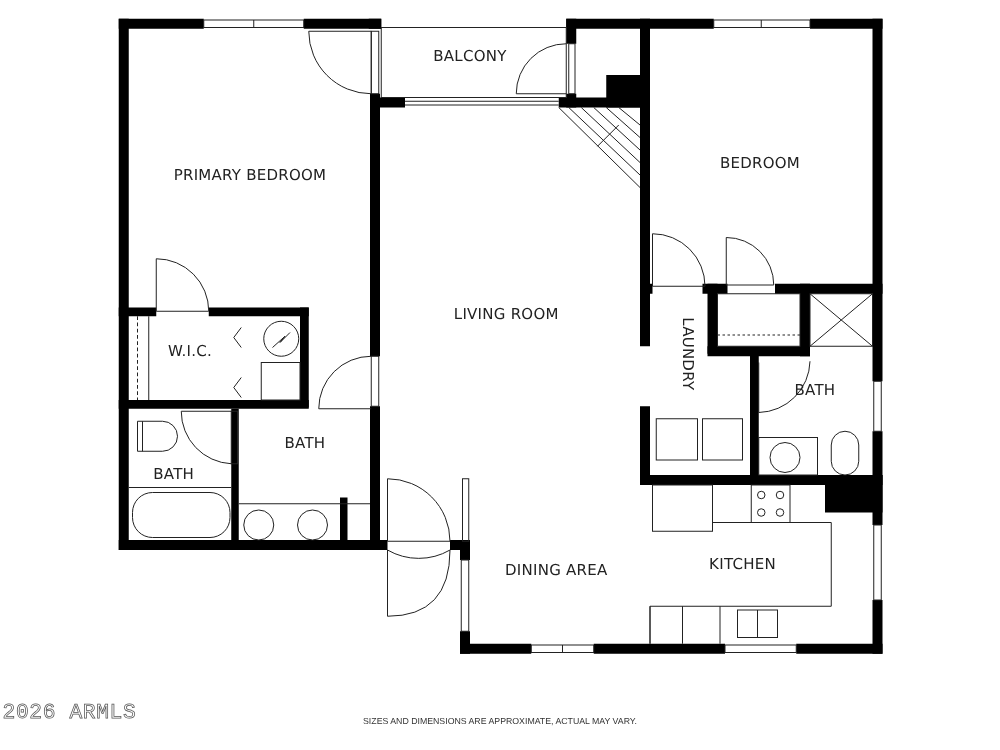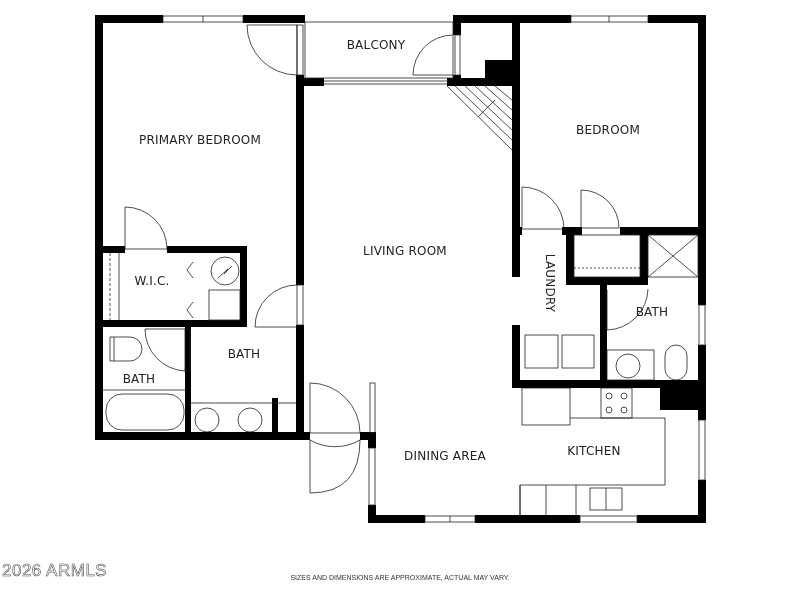--- a/index.html
+++ b/index.html
@@ -1,19 +1,19 @@
 <!DOCTYPE html>
 <html><head>
 <meta charset="utf-8">
 <style>
   html,body{margin:0;padding:0;background:#ffffff;}
   body{width:800px;height:600px;position:relative;overflow:hidden;font-family:"Liberation Sans","DejaVu Sans",sans-serif;}
   svg{position:absolute;left:0;top:0;}
   .lbl{font-family:"DejaVu Sans","Liberation Sans",sans-serif;font-size:12px;fill:#222;letter-spacing:0.2px;}
-  .watermark{position:absolute;left:2px;top:561px;font-family:Liberation Sans, sans-serif;font-size:17px;font-weight:200;color:#d6d6d6;letter-spacing:0.5px;
+  .watermark{position:absolute;left:2px;top:561px;font-family:Liberation Mono, monospace;font-size:17px;font-weight:200;color:#d6d6d6;letter-spacing:0.5px;
     -webkit-text-stroke:0.6px #555;color:transparent;}
   .disclaimer{position:absolute;left:0;width:800px;top:574px;text-align:center;font-family:"Liberation Sans",sans-serif;font-size:7px;color:#333;}
 </style>
 </head>
 <body>
 
 <svg width="800" height="600" viewBox="0 0 800 600" xmlns="http://www.w3.org/2000/svg">
   <g fill="#000">
 
     <rect x="95" y="15" width="8" height="425"></rect>

